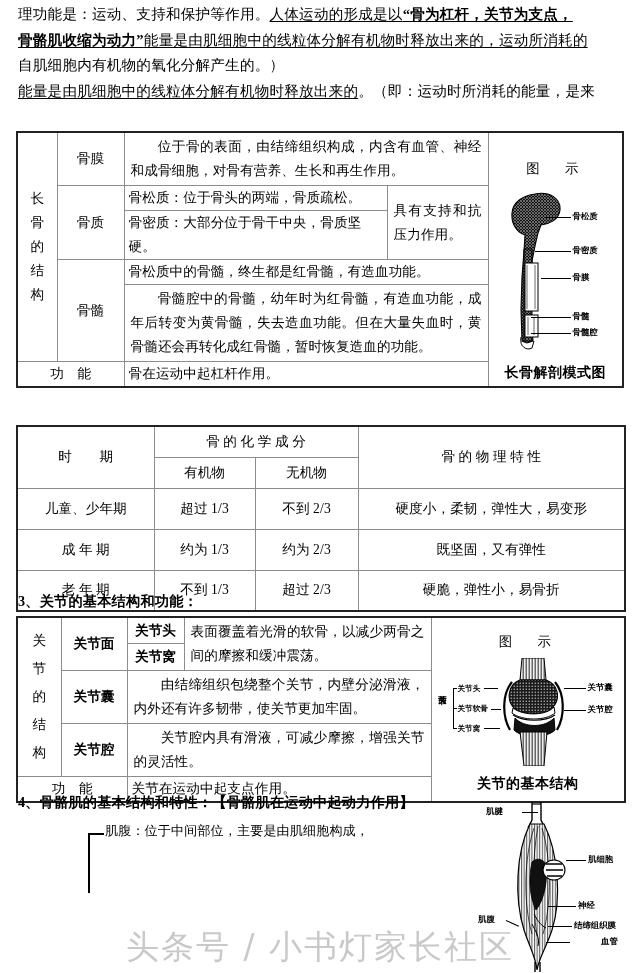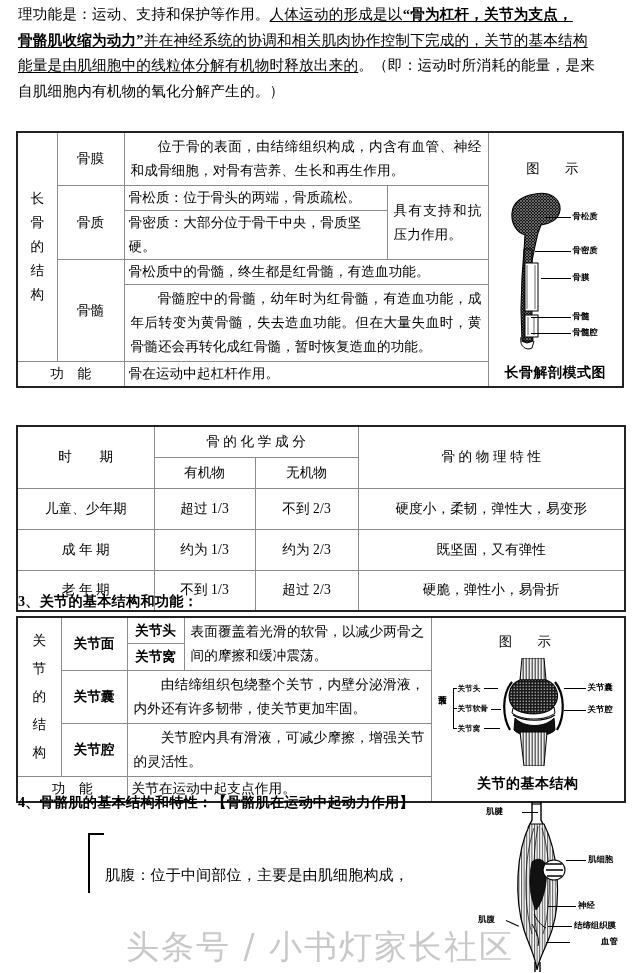--- a/index.html
+++ b/index.html
@@ -66,21 +66,21 @@
   }
   .dlabel.sm { font-size:7.6px; }
   .lead { position:absolute; background:#000; height:1px; }
   .leadv { position:absolute; background:#000; width:1px; }
 
   
   .bone-art { position:absolute; }
 
   
   .muscle-line {
-    position:absolute; font-size:15px; white-space:nowrap; letter-spacing:.2px;margin-top:44px;
+    position:absolute; font-size:13px; white-space:nowrap; letter-spacing:.2px;
   }
   .brace-h { position:absolute; background:#000; height:1.6px; }
   .brace-v { position:absolute; background:#000; width:1.6px; }
 
   
   .pageno {
     position:absolute; width:640px; text-align:center;
     font-size:12.5px;
   }
 
@@ -92,23 +92,23 @@
     white-space:nowrap; pointer-events:none;
   }
 </style>
 </head>
 <body>
 
 <div class="page">
 
   <div class="intro">
     <div class="ln"><span>理功能是：运动、支持和保护等作用。</span><span class="u">人体运动的形成是以</span><span class="u b">“骨为杠杆，关节为支点，</span></div>
-    <div class="ln"><span class="u b">骨骼肌收缩为动力”</span><span class="u">并在神经系统的协调和相关肌肉协作控制下完成的，关节的基本结构</span></div>
+    <div class="ln"><span class="u b">骨骼肌收缩为动力”</span><span class="u">能量是由肌细胞中的线粒体分解有机物时释放出来的，运动所消耗的</span></div>
+    <div class="ln">自肌细胞内有机物的氧化分解产生的。）</div>
     <div class="ln"><span class="u">能量是由肌细胞中的线粒体分解有机物时释放出来的</span><span>。（即：运动时所消耗的能量，是来</span></div>
-    <div class="ln">自肌细胞内有机物的氧化分解产生的。）</div>
   </div>
 
 
   <table class="doc" style="left:16px; top:131px; width:608px;">
     <colgroup>
       <col style="width:40px">
         <col style="width:67px">
         <col style="width:263px">
         <col style="width:101px">
         <col style="width:135px">

